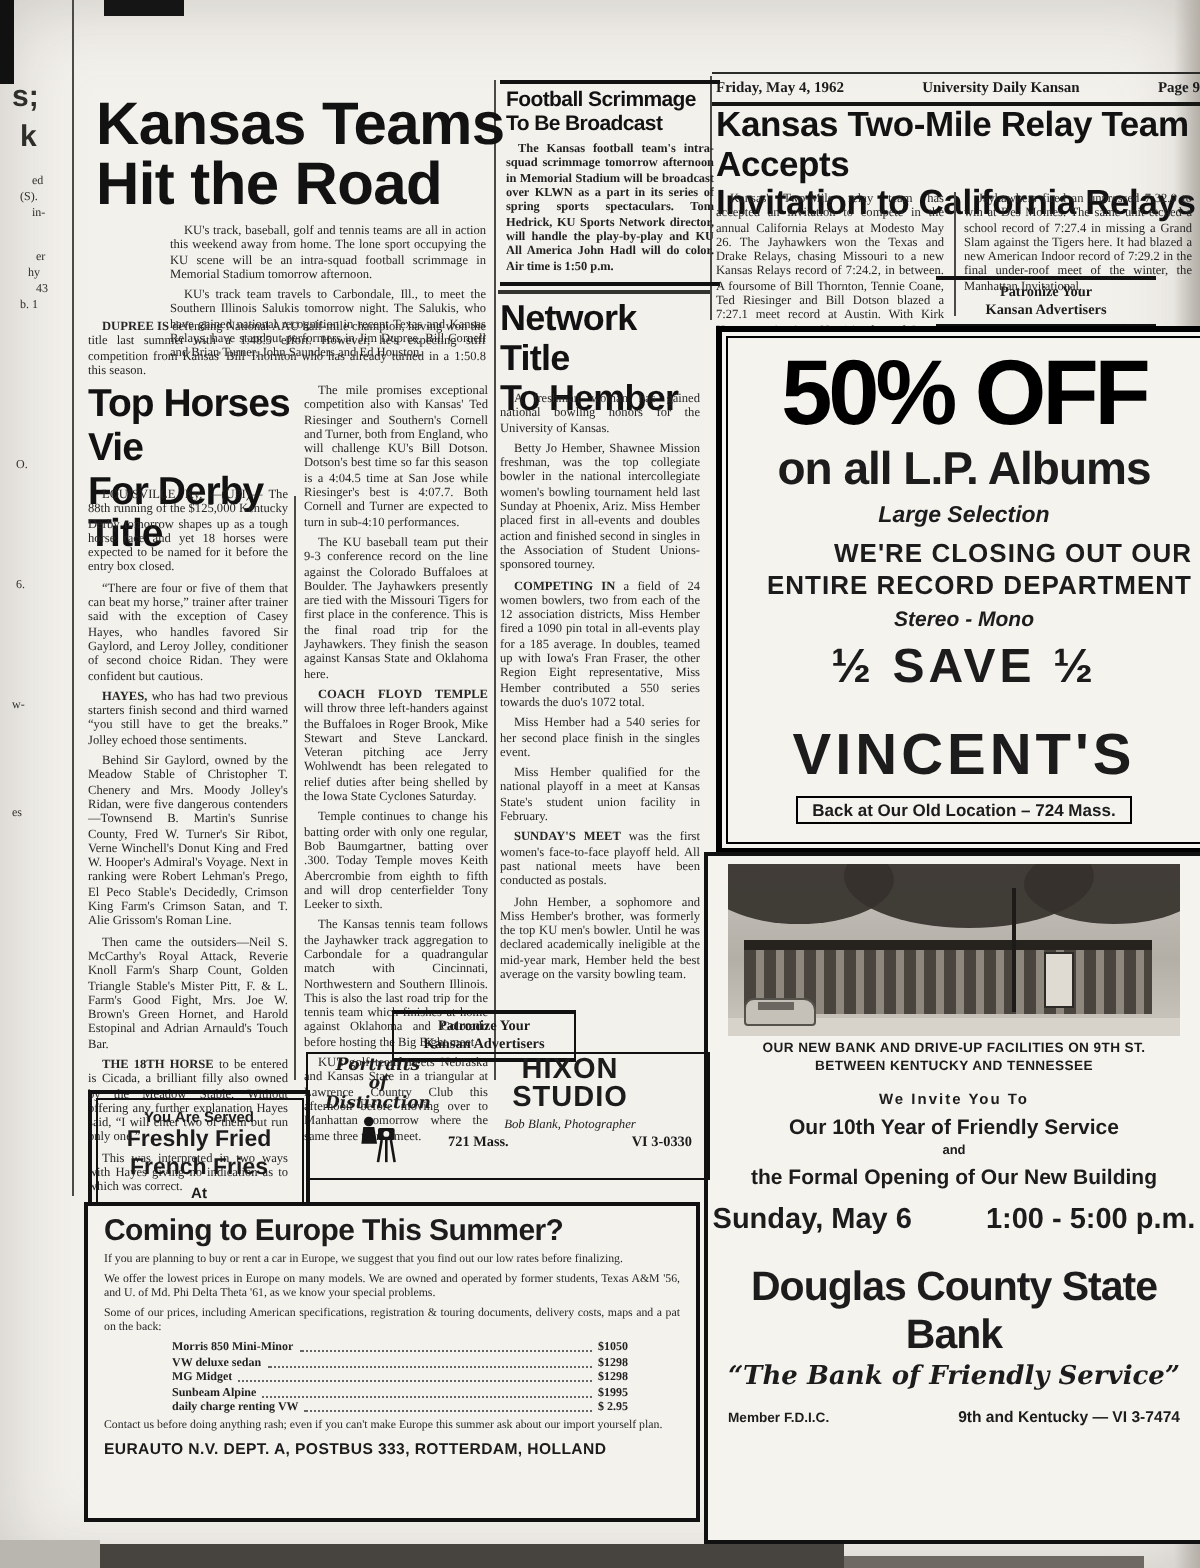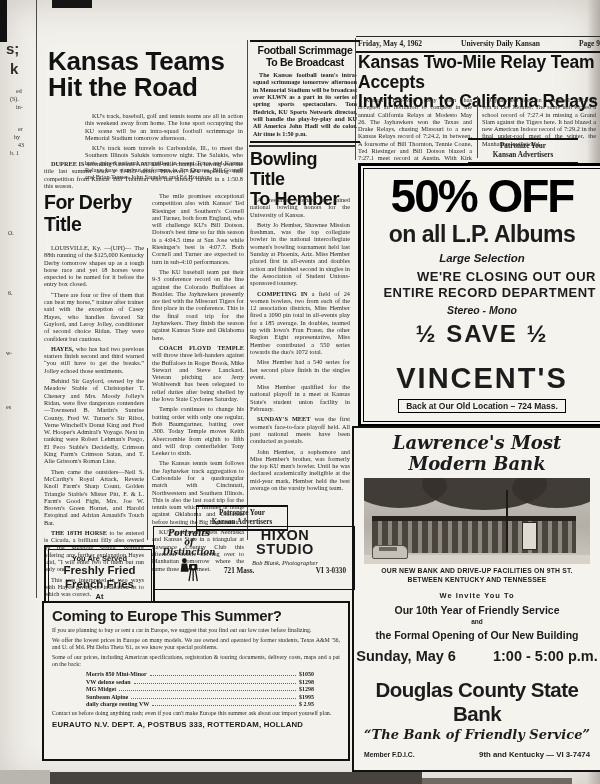--- a/index.html
+++ b/index.html
@@ -11,21 +11,21 @@
   .hl{font-family:"Liberation Sans",sans-serif;font-weight:700;color:#121212;letter-spacing:-.3px;}
   .body{font-size:6.3px;line-height:1.16;text-align:justify;margin:0 0 3px 0;text-indent:7px;color:#262626;}
   .lead{font-weight:700;}
   .vrule{position:absolute;width:1px;background:#4a4a46;}
   .hrule{position:absolute;height:1px;background:#33332f;}
   
   .masthead{left:356px;top:36px;width:242px;border-top:1px solid #2b2b28;border-bottom:2px solid #161614;padding:2px 2px 3px;}
   .mh-row{display:flex;justify-content:space-between;font-weight:700;font-size:7.5px;}
   
   .fb{left:250px;top:40px;width:104px;border-top:2px solid #111;border-bottom:2px solid #111;padding:3px 3px 4px;}
-  .fb h3{margin:0 0 3px;font-size:10.5px;line-height:1.1;text-align:center;}
+  .fb h3{margin:0 0 3px;font-size:10.5px;line-height:1.1;}
   .fb p{font-size:6.2px;line-height:1.18;font-weight:700;text-align:justify;margin:0;text-indent:6px;color:#222;}
   
   .patron{border-top:2px solid #111;border-bottom:2px solid #111;text-align:center;font-weight:700;font-size:7.2px;line-height:1.25;padding:2px 2px;}
   .patron.boxed{border:1px solid #111;border-top:2px solid #111;border-bottom:2px solid #111;}
   
   .records{left:358px;top:163px;width:238px;border:3px solid #000;padding:2px;background:#f5f3ee;}
   .records .inner{border:1px solid #000;text-align:center;padding:6px 4px 8px;}
   .big-off{font-weight:900;font-size:46px;line-height:.95;letter-spacing:-2px;color:#000;}
   .lp{font-weight:700;font-size:23px;letter-spacing:-.5px;margin-top:2px;}
   .large-sel{font-style:italic;font-weight:700;font-size:11.5px;margin-top:4px;}
@@ -120,21 +120,21 @@
 
   <div class="abs masthead">
     <div class="mh-row">
       <span>Friday, May 4, 1962</span>
       <span>University Daily Kansan</span>
       <span>Page 9</span>
     </div>
   </div>
 
   <div class="abs" style="left:48px;top:48px;width:250px;">
-    <div class="hl" style="font-size:26px;line-height:1.0;">
+    <div class="hl" style="font-size:30px;line-height:1.0;">
       <div>Kansas Teams</div>
       <div>Hit the Road</div>
     </div>
   </div>
   <div class="abs" style="left:85px;top:112px;width:158px;">
     <p class="body">KU's track, baseball, golf and tennis teams are all in action this weekend away from home. The lone sport occupying the KU scene will be an intra-squad football scrimmage in Memorial Stadium tomorrow afternoon.</p>
     <p class="body">KU's track team travels to Carbondale, Ill., to meet the Southern Illinois Salukis tomorrow night. The Salukis, who have gained national recognition in recent Texas and Kansas Relays, have standout performers in Jim Dupree, Bill Cornell and Brian Turner, John Saunders and Ed Houston.</p>
   </div>
   <div class="abs" style="left:44px;top:160px;width:199px;">
     <p class="body"><b class="lead">DUPREE IS</b> <span>defending National AAU half-mile champion, having won the title last summer with a 1:48.5 effort. However, he's expecting stiff competition from Kansas' Bill Thornton who has already turned in a 1:50.8 this season.</span></p>
@@ -184,21 +184,20 @@
         <div>ENTIRE RECORD DEPARTMENT</div>
       </div>
       <div class="stereo">Stereo  -  Mono</div>
       <div class="save">½ SAVE ½</div>
       <div class="store">VINCENT'S</div>
       <div><span class="loc">Back at Our Old Location – 724 Mass.</span></div>
     </div>
   </div>
 
   <div class="abs bank sans">
-    <div class="script bank-script">Lawrence's Most Modern Bank</div>
     <div class="photo">
       <div class="blob" style="left:-12px;top:-14px;width:95px;height:44px;"></div>
       <div class="blob" style="left:58px;top:-20px;width:125px;height:52px;"></div>
       <div class="blob" style="left:148px;top:-10px;width:90px;height:40px;"></div>
       <div class="bld"></div>
       <div class="door"></div>
       <div class="pole"></div>
       <div class="ground"></div>
       <div class="car">
           <div class="carwin"></div>
@@ -219,38 +218,39 @@
     <div class="bank-name">Douglas County State Bank</div>
     <div class="script slogan">“The Bank of Friendly Service”</div>
     <div class="member-row">
       <span class="member">Member F.D.I.C.</span>
       <span class="addr">9th and Kentucky — VI 3-7474</span>
     </div>
   </div>
 
   <div class="abs" style="left:44px;top:192px;width:104px;">
     <div class="hl" style="font-size:19.5px;line-height:1.12;letter-spacing:-.5px;">
+      <div>Top Horses Vie</div>
       <div>For Derby Title</div>
     </div>
   </div>
   <div class="abs" style="left:44px;top:244px;width:100px;">
     <p class="body">LOUISVILLE, Ky. —(UPI)— The 88th running of the $125,000 Kentucky Derby tomorrow shapes up as a tough horse race and yet 18 horses were expected to be named for it before the entry box closed.</p>
     <p class="body">“There are four or five of them that can beat my horse,” trainer after trainer said with the exception of Casey Hayes, who handles favored Sir Gaylord, and Leroy Jolley, conditioner of second choice Ridan. They were confident but cautious.</p>
     <p class="body"><b class="lead">HAYES,</b> <span>who has had two previous starters finish second and third warned “you still have to get the breaks.” Jolley echoed those sentiments.</span></p>
     <p class="body">Behind Sir Gaylord, owned by the Meadow Stable of Christopher T. Chenery and Mrs. Moody Jolley's Ridan, were five dangerous contenders—Townsend B. Martin's Sunrise County, Fred W. Turner's Sir Ribot, Verne Winchell's Donut King and Fred W. Hooper's Admiral's Voyage. Next in ranking were Robert Lehman's Prego, El Peco Stable's Decidedly, Crimson King Farm's Crimson Satan, and T. Alie Grissom's Roman Line.</p>
     <p class="body">Then came the outsiders—Neil S. McCarthy's Royal Attack, Reverie Knoll Farm's Sharp Count, Golden Triangle Stable's Mister Pitt, F. &amp; L. Farm's Good Fight, Mrs. Joe W. Brown's Green Hornet, and Harold Estopinal and Adrian Arnauld's Touch Bar.</p>
     <p class="body"><b class="lead">THE 18TH HORSE</b> <span>to be entered is Cicada, a brilliant filly also owned by the Meadow Stable. Without offering any further explanation Hayes said, “I will enter two of them but run only one.”</span></p>
     <p class="body">This was interpreted in two ways with Hayes giving no indication as to which was correct.</p>
     <p class="body">Some say he wants to keep Cicada eligible for the Kentucky Derby as long as possible in the event something should happen to Sir Gaylord.</p>
   </div>
 
   <div class="hrule" style="left:249px;top:145px;width:106px;height:2px;"></div>
   <div class="abs" style="left:250px;top:149px;width:104px;">
     <div class="hl" style="font-size:18px;line-height:1.12;letter-spacing:-.4px;">
-      <div>Bowling Title</div>
+      <div>Network Title</div>
       <div>To Hember</div>
     </div>
   </div>
   <div class="abs" style="left:250px;top:196px;width:100px;">
     <p class="body">A freshman woman has gained national bowling honors for the University of Kansas.</p>
     <p class="body">Betty Jo Hember, Shawnee Mission freshman, was the top collegiate bowler in the national intercollegiate women's bowling tournament held last Sunday at Phoenix, Ariz. Miss Hember placed first in all-events and doubles action and finished second in singles in the Association of Student Unions-sponsored tourney.</p>
     <p class="body"><b class="lead">COMPETING IN</b> <span>a field of 24 women bowlers, two from each of the 12 association districts, Miss Hember fired a 1090 pin total in all-events play for a 185 average. In doubles, teamed up with Iowa's Fran Fraser, the other Region Eight representative, Miss Hember contributed a 550 series towards the duo's 1072 total.</span></p>
     <p class="body">Miss Hember had a 540 series for her second place finish in the singles event.</p>
     <p class="body">Miss Hember qualified for the national playoff in a meet at Kansas State's student union facility in February.</p>
     <p class="body"><b class="lead">SUNDAY'S MEET</b> <span>was the first women's face-to-face playoff held. All past national meets have been conducted as postals.</span></p>

